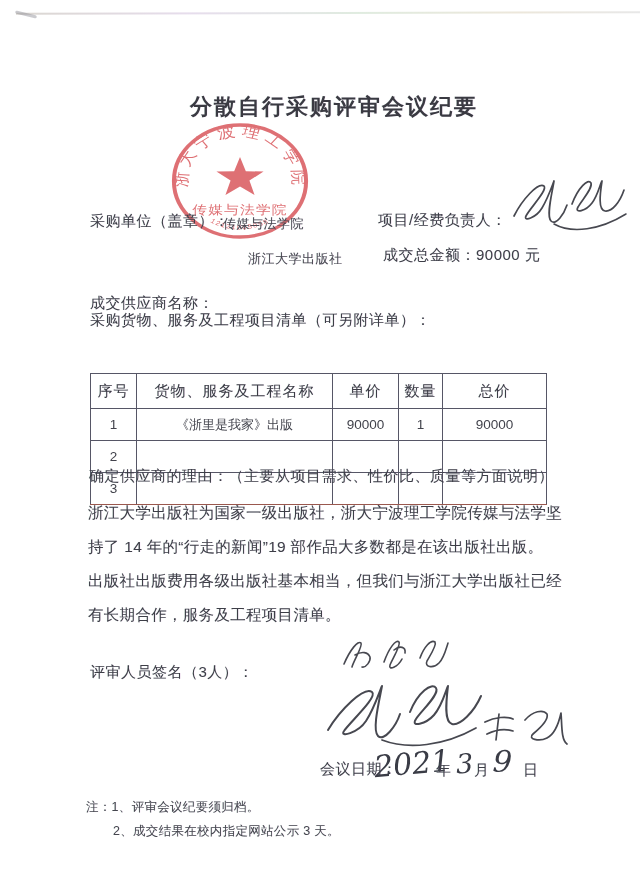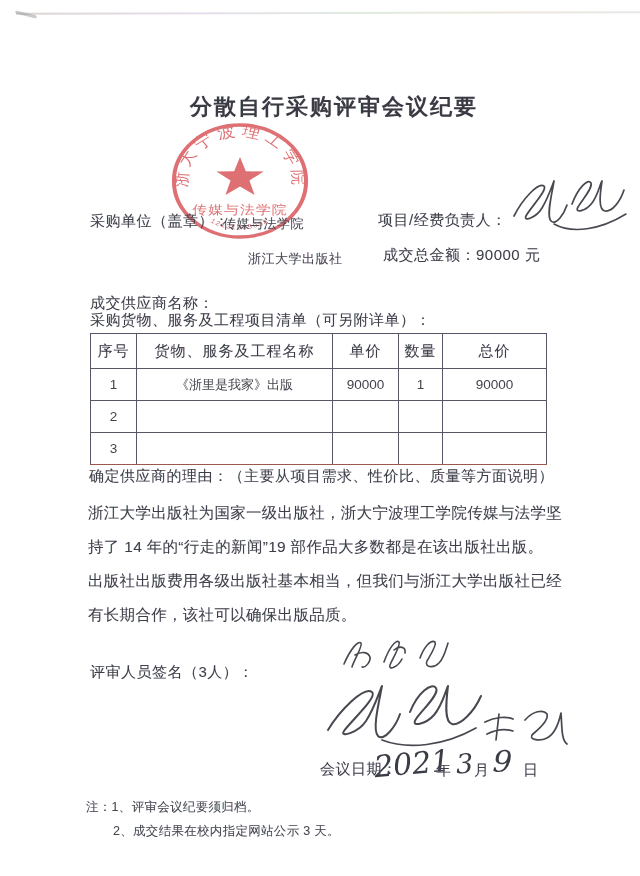--- a/index.html
+++ b/index.html
@@ -13,21 +13,21 @@
   .subtitle{font-size:12.5px;letter-spacing:.5px;color:#44444d;}
   .lbl{font-size:15px;color:#3d3e47;letter-spacing:.5px;}
   .val-small{font-size:13px;color:#46464f;letter-spacing:.5px;}
   .scan-edge{height:1.5px;opacity:.6;background:linear-gradient(90deg,#c2bcb2,#d6c6e0 28%,#cbdfcb 55%,#e0d7c3 80%,#d8d8d8);transform:rotate(-0.12deg);}
   .scan-notch{width:22px;height:3px;background:#8a8a92;opacity:.45;transform:rotate(14deg);border-radius:2px;}
 
   table.items{border-collapse:collapse;table-layout:fixed;width:456px;background:transparent;}
   table.items th,table.items td{border:1px solid #565666;padding:0;text-align:center;vertical-align:middle;overflow:hidden;}
   table.items thead th{height:34px;font-size:15px;font-weight:normal;letter-spacing:1px;color:#3c3d46;}
   table.items tbody td{height:31px;font-size:13.5px;color:#42434c;}
-  table.items{border:1.5px solid #4c4c5c;}
+  table.items{border:1.5px solid #4c4c5c;margin-top:40px;}
   table.items tbody tr:last-child td{border-bottom-color:#9a584e;}
 
   .reason-line{height:34px;line-height:34px;font-size:15.5px;letter-spacing:.3px;white-space:nowrap;color:#3d3e47;}
   .note{font-size:12.5px;color:#45464e;letter-spacing:.3px;}
 
   .sig svg{display:block;}
   .sig path{fill:none;stroke:#474850;stroke-linecap:round;stroke-linejoin:round;}
   .hand-digit{font-family:"DejaVu Serif","Liberation Serif",serif;font-style:italic;color:#3a3c46;}
 
   .seal{mix-blend-mode:multiply;opacity:.85;}
@@ -122,21 +122,21 @@
         <td></td>
       </tr>
     </tbody>
   </table>
 
   <div class="abs lbl print" style="top:467px;left:89px;">确定供应商的理由：（主要从项目需求、性价比、质量等方面说明）</div>
   <div class="abs" style="top:496px;left:88px;">
     <div class="reason-line print">浙江大学出版社为国家一级出版社，浙大宁波理工学院传媒与法学坚</div>
     <div class="reason-line print">持了 14 年的“行走的新闻”19 部作品大多数都是在该出版社出版。</div>
     <div class="reason-line print">出版社出版费用各级出版社基本相当，但我们与浙江大学出版社已经</div>
-    <div class="reason-line print">有长期合作，该社可以确保出版品质。</div>
+    <div class="reason-line print">有长期合作，服务及工程项目清单。</div>
   </div>
 
   <div class="abs lbl print" style="top:663px;left:90px;">评审人员签名（3人）：</div>
 
   <div class="abs sig" style="left:336px;top:630px;" title="何扬鸣">
     <svg width="120" height="48" viewBox="0 0 120 48">
       <path stroke-width="1.6" d="M8,34 C14,20 22,10 25,13 C27,16 18,30 16,37 M19,25 C26,21 32,22 34,27 C35,31 30,38 26,37"></path>
       <path stroke-width="1.6" d="M48,32 C53,18 60,9 63,12 C65,15 57,28 54,35 C52,41 62,37 66,29 M58,20 C64,15 70,17 69,23"></path>
       <path stroke-width="1.6" d="M84,28 C88,17 95,9 99,12 C101,15 95,24 91,31 C88,37 97,39 103,33 C108,28 110,19 112,13"></path>
     </svg>

